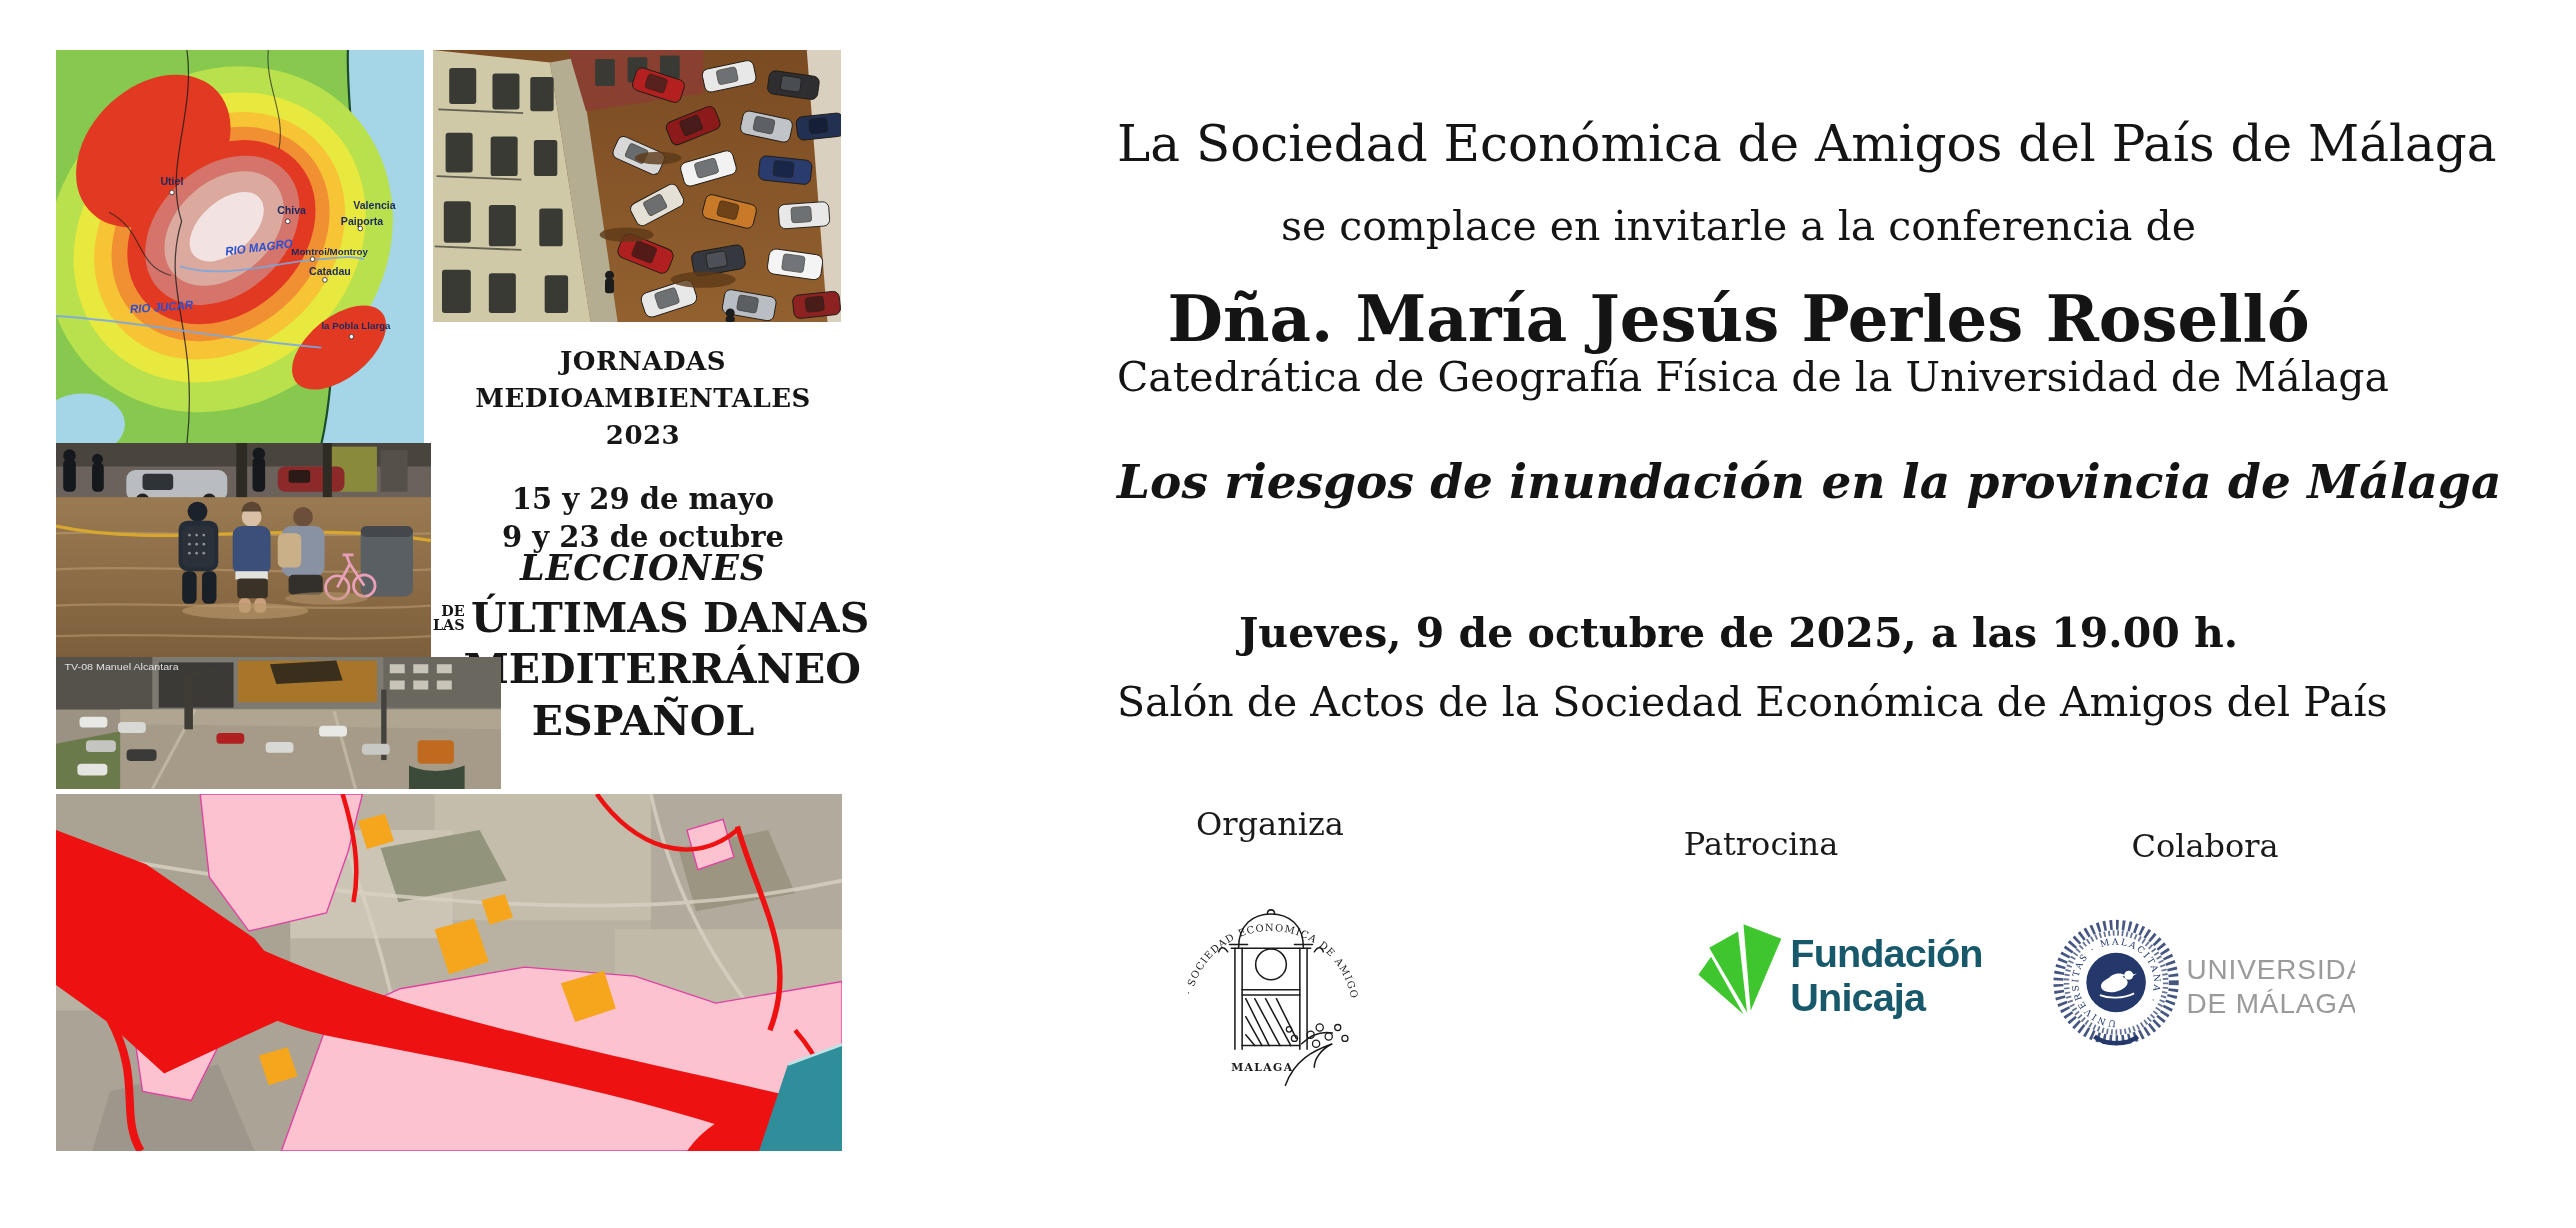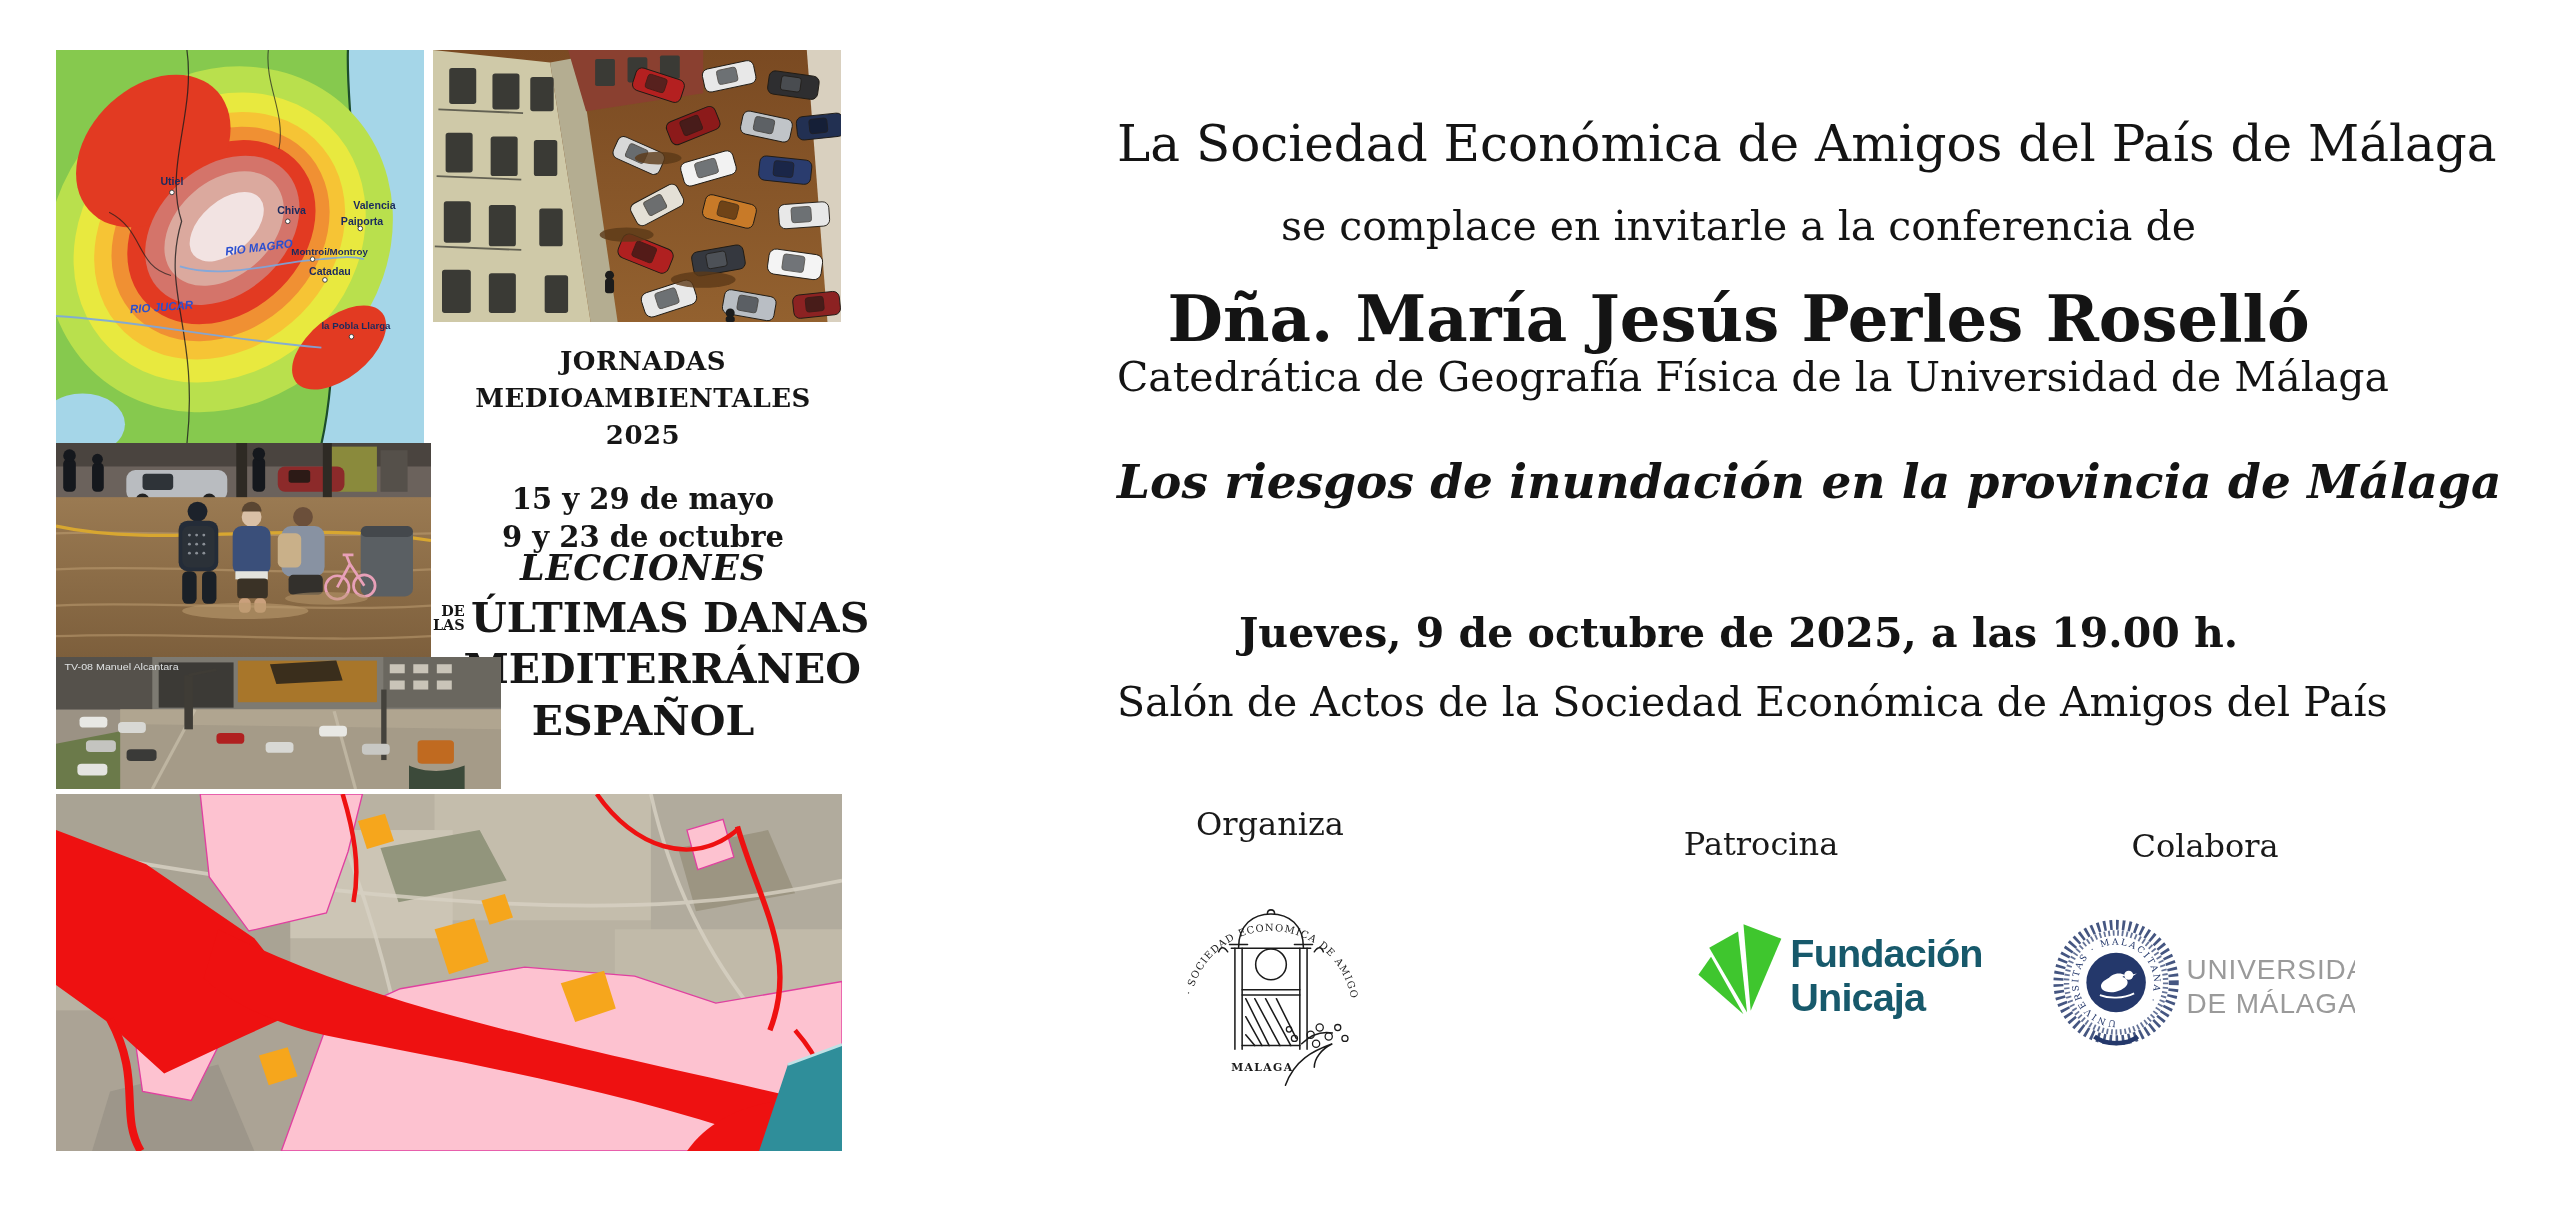--- a/index.html
+++ b/index.html
@@ -206,21 +206,21 @@
           <rect x="191" y="254" width="10" height="16" rx="3"></rect>
         <circle cx="330" cy="292" r="5"></circle>
           <rect x="325" y="296" width="10" height="6" rx="2"></rect>
         </g>
     </svg>
   </div>
 
   <div class="poster-text jornadas">
     <div>JORNADAS</div>
     <div>MEDIOAMBIENTALES</div>
-    <div>2025</div>
+    <div>2023</div>
   </div>
   <div class="poster-text dates">
     <div>15 y 29 de mayo</div>
     <div>9 y 23 de octubre</div>
   </div>
 
   <div class="poster-text lecciones">
     <div class="lec-l1">LECCIONES</div>
     <div class="lec-row">
       <span class="lec-prefix">

